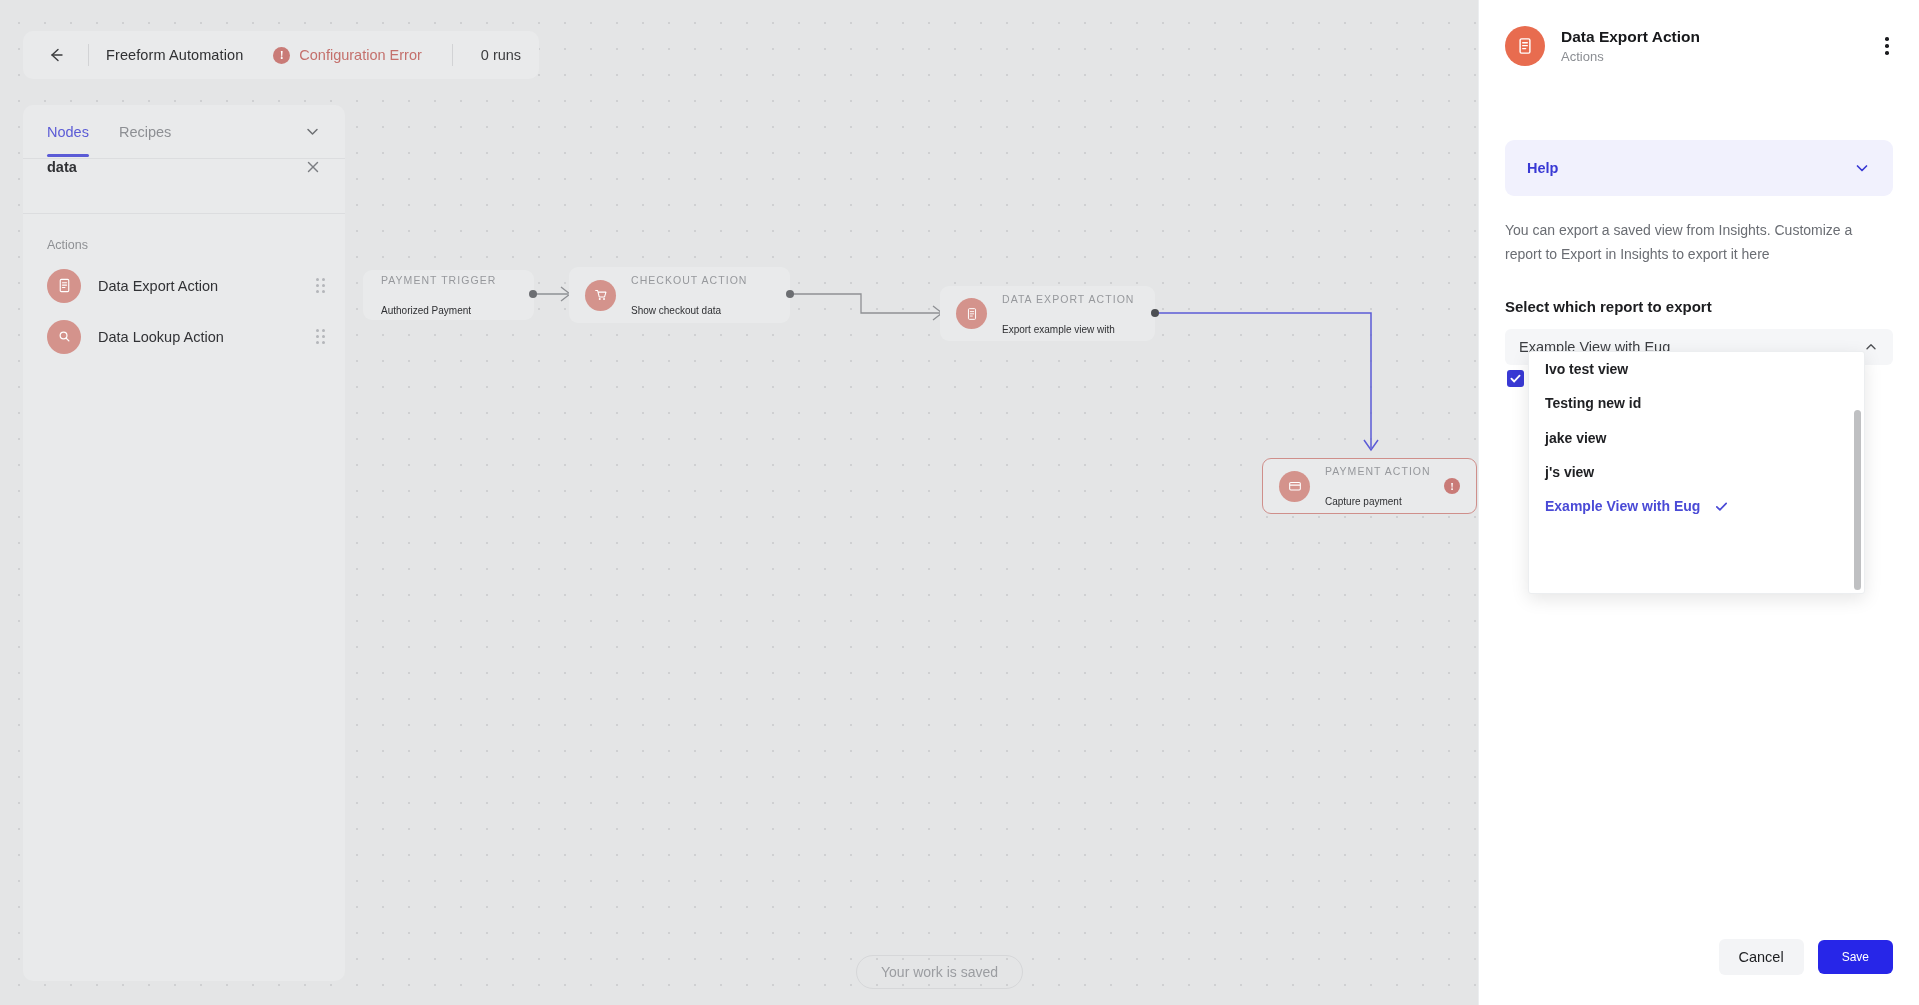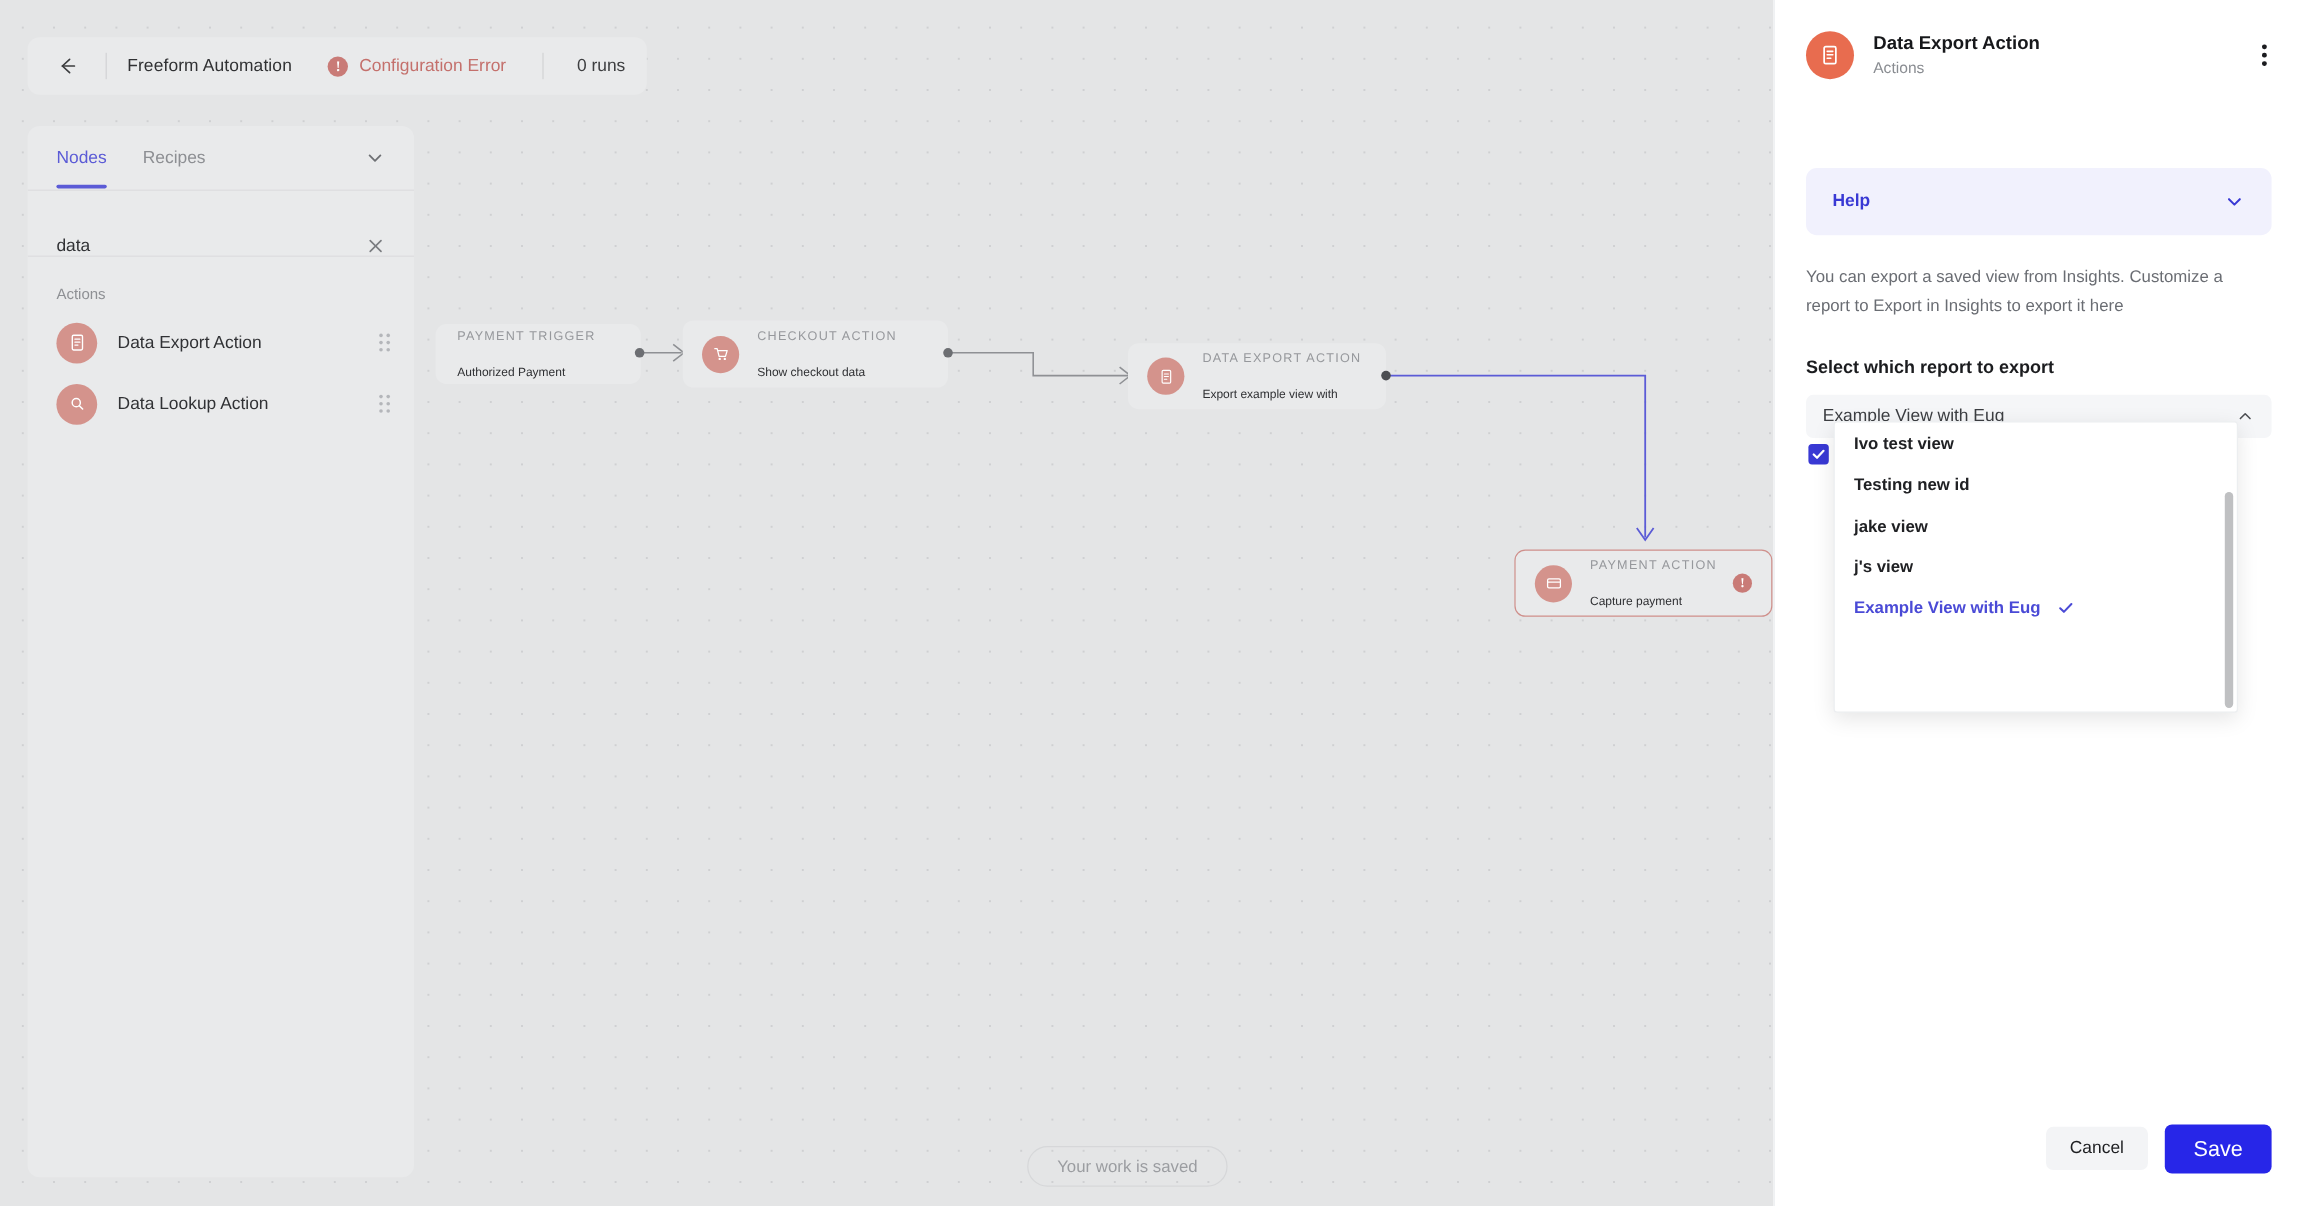--- a/index.html
+++ b/index.html
@@ -61,22 +61,22 @@
   }
   .tab { font-size: 14.5px; color: #8d8f93; margin-right: 30px; position: relative; padding: 16px 0; }
   .tab.active { color: #5b5bd6; }
   .tab.active::after {
     content: ""; position: absolute; left: 0; right: 0; bottom: -1px;
     height: 2.5px; background: #5b5bd6; border-radius: 2px;
   }
   .tabs-chev { margin-left: auto; color: #6e7074; display: flex; }
 
   .searchrow {
-    height: 55px; display: flex; align-items: flex-end;
-    padding: 0 24px; border-bottom: 1px solid #dcdddf;
+    height: 55px; display: flex; align-items: flex-start;
+    padding: 0 24px; border-bottom: 1px solid #dcdddf; font-weight: bold;
   }
   .search-val { font-size: 14.5px; color: #313235; flex: 1; }
   .search-clear { color: #7b7d81; display: flex; }
 
   .group-label {
     font-size: 12.5px; color: #8e9094;
     padding: 24px 24px 8px 24px;
   }
   .node-item {
     height: 51px; display: flex; align-items: center;
@@ -211,21 +211,21 @@
     height: 96px; display: flex; align-items: center; justify-content: flex-end;
     gap: 14px; padding-right: 26px;
   }
   .btn-cancel {
     background: #f3f4f6; border: none; border-radius: 6px;
     padding: 10px 20px; font-size: 14.5px; color: #1d1e21;
     font-family: "Liberation Sans", sans-serif;
   }
   .btn-save {
     background: #2726e8; border: none; border-radius: 6px;
-    padding: 10px 24px; font-size: 18px; color: #ffffff;
+    padding: 10px 24px; font-size: 12px; color: #ffffff;
     font-family: "Liberation Sans", sans-serif;
   }
 </style>
 </head>
 <body>
 
 <div id="root">
 
   <div class="canvas">
 

